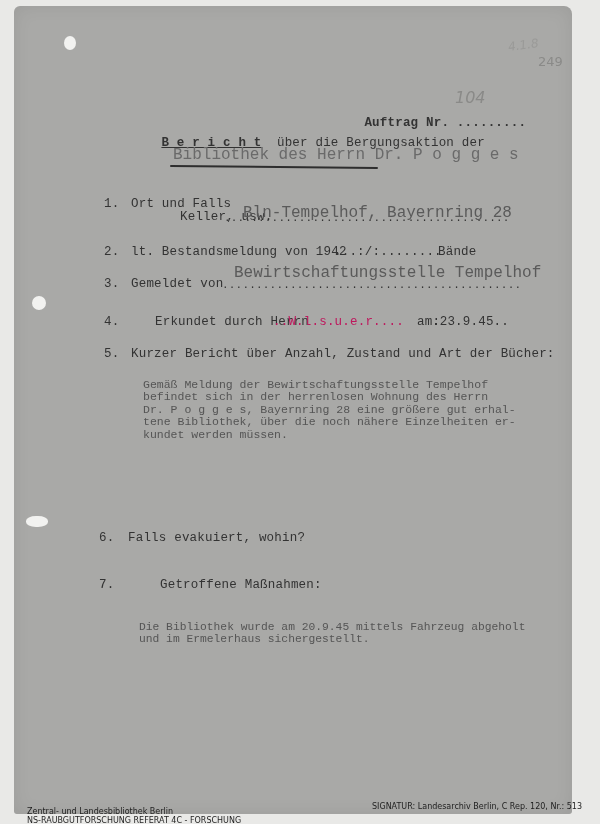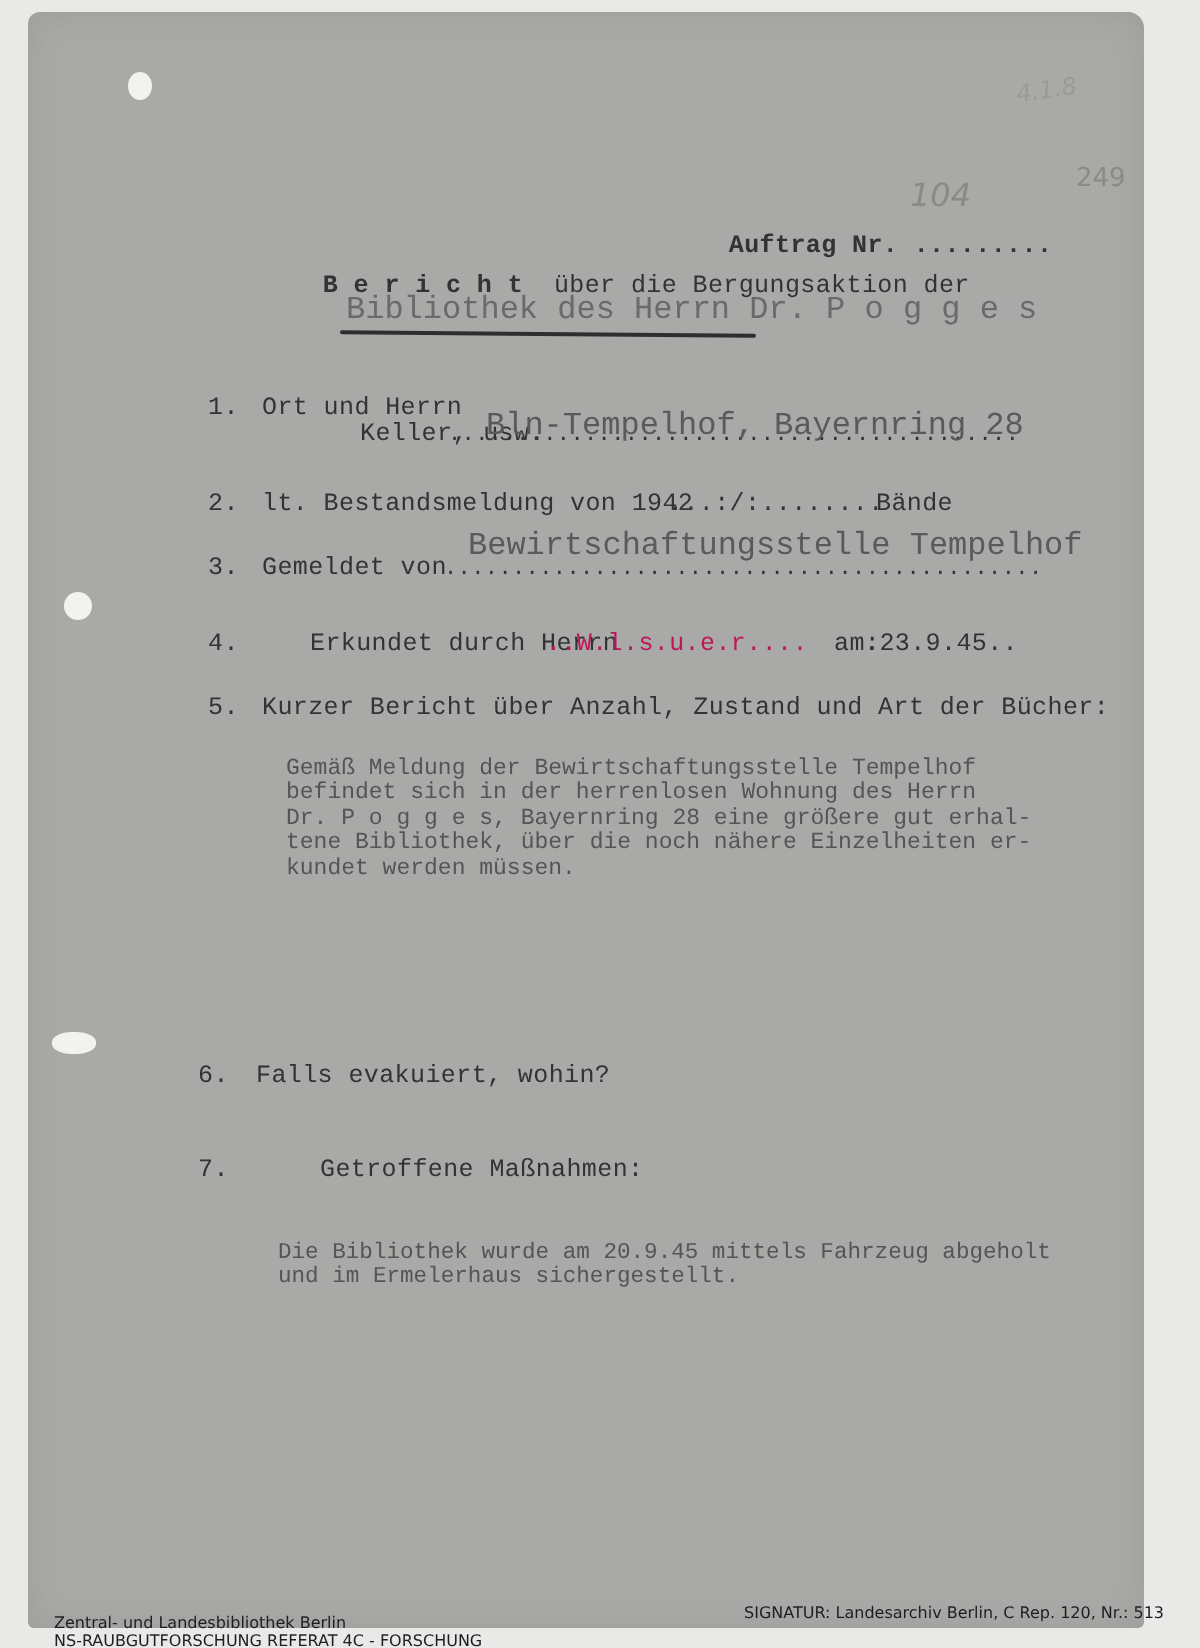--- a/index.html
+++ b/index.html
@@ -78,35 +78,35 @@
 <body>
 
 <div class="page">
 
   <div class="hole" style="left:50px; top:30px; width:12px; height:14px;"></div>
   <div class="hole" style="left:18px; top:290px; width:14px; height:14px;"></div>
   <div class="hole" style="left:12px; top:510px; width:22px; height:11px; border-radius:45%;"></div>
 </div>
 
 <div class="abs pencil" style="left:508px; top:38px; font-size:12px; transform:rotate(-8deg); color:#9a9a98;">4.1.8</div>
-<div class="abs pencil" style="left:538px; top:54px; font-size:13px; font-style:normal;margin-top:28px;">249</div>
+<div class="abs pencil" style="left:538px; top:54px; font-size:13px; font-style:normal;">249</div>
 <div class="abs pencil" style="left:455px; top:88px; font-size:16px;">104</div>
 
 <div class="abs type" style="left:349px; top:102px;font-weight:bold;">
   <span>Auftrag Nr.</span> <span>.........</span>
 </div>
 
 <div class="abs type" style="left:146px; top:122px;">
-  <span style="font-weight:bold;">B e r i c h t</span>  <span>über die Bergungsaktion der</span>
+  <span style="font-weight:bold;text-decoration:underline;">B e r i c h t</span>  <span>über die Bergungsaktion der</span>
 </div>
 <div class="abs type-light" style="left:173px; top:146px; color:#6a6a6a;">Bibliothek des Herrn Dr. P o g g e s</div>
 <div class="underline-bar"></div>
 
 <div class="abs type" style="left:104px; top:197px;">1.</div>
-<div class="abs type" style="left:131px; top:197px;">Ort und Herrn</div>
+<div class="abs type" style="left:131px; top:197px;">Ort und Falls</div>
 <div class="abs type" style="left:136px; top:210px;margin-left:44px;">Keller, usw.</div>
 <div class="abs type" style="left:224px; top:212px; font-size:11px;">..........................................</div>
 <div class="abs type-light" style="left:243px; top:204px;">Bln-Tempelhof, Bayernring 28</div>
 
 <div class="abs type" style="left:104px; top:245px;">2.</div>
 <div class="abs type" style="left:131px; top:245px;">lt. Bestandsmeldung von 1942</div>
 <div class="abs type" style="left:334px; top:245px;">...:/:........</div>
 <div class="abs type" style="left:438px; top:245px;">Bände</div>
 
 <div class="abs type-light" style="left:234px; top:264px;">Bewirtschaftungsstelle Tempelhof</div>

